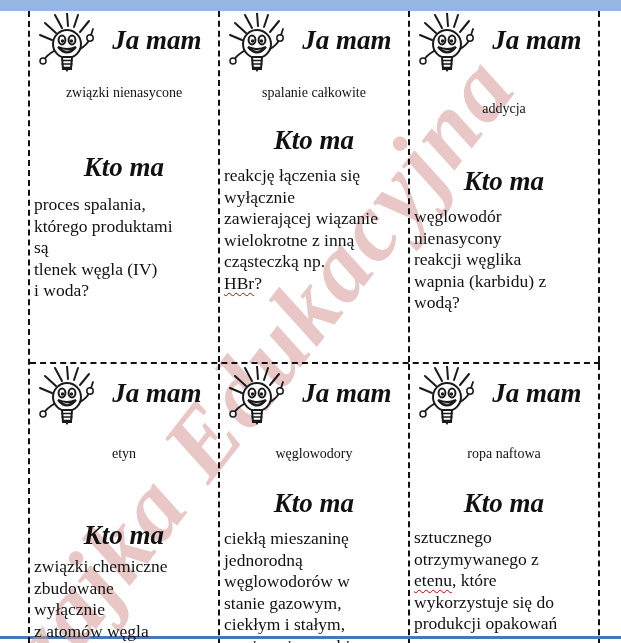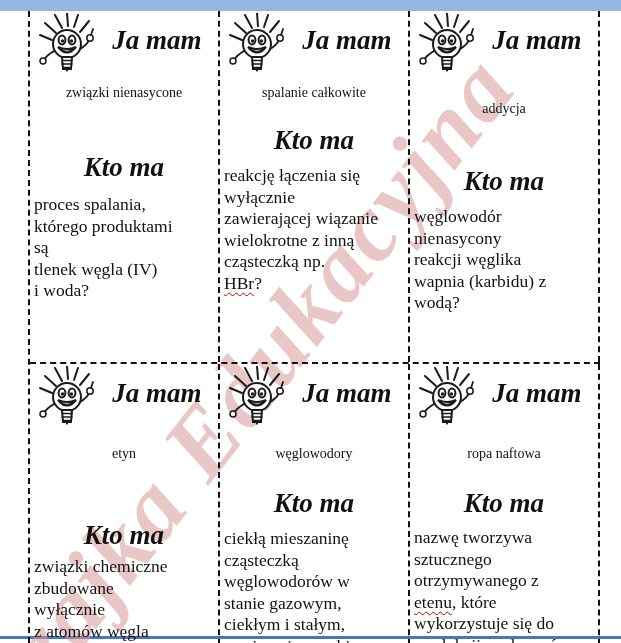--- a/index.html
+++ b/index.html
@@ -179,39 +179,38 @@
       <div class="icon-row">
         <svg class="bulb" viewBox="0 0 60 62">
             <use href="#bulb-glyph"></use>
           </svg>
         <div class="jamam">Ja mam</div>
       </div>
       <div class="term">węglowodory</div>
       <div class="kto">Kto ma</div>
       <div class="question">
           <div>ciekłą mieszaninę</div>
-          <div>cząsteczką</div>
+          <div>jednorodną</div>
           <div>węglowodorów w</div>
           <div>stanie gazowym,</div>
           <div>ciekłym i stałym,</div>
           <div>wzajemnie w sobie</div>
         </div>
     </div>
 
     <div class="cell c6">
       <div class="icon-row">
         <svg class="bulb" viewBox="0 0 60 62">
             <use href="#bulb-glyph"></use>
           </svg>
         <div class="jamam">Ja mam</div>
       </div>
       <div class="term">ropa naftowa</div>
       <div class="kto">Kto ma</div>
       <div class="question">
-          <div>nazwę tworzywa</div>
           <div>sztucznego</div>
           <div>otrzymywanego z</div>
           <div><span class="sq">etenu</span>, które</div>
           <div>wykorzystuje się do</div>
           <div>produkcji opakowań</div>
         </div>
     </div>
 
   </div>
 </div>

